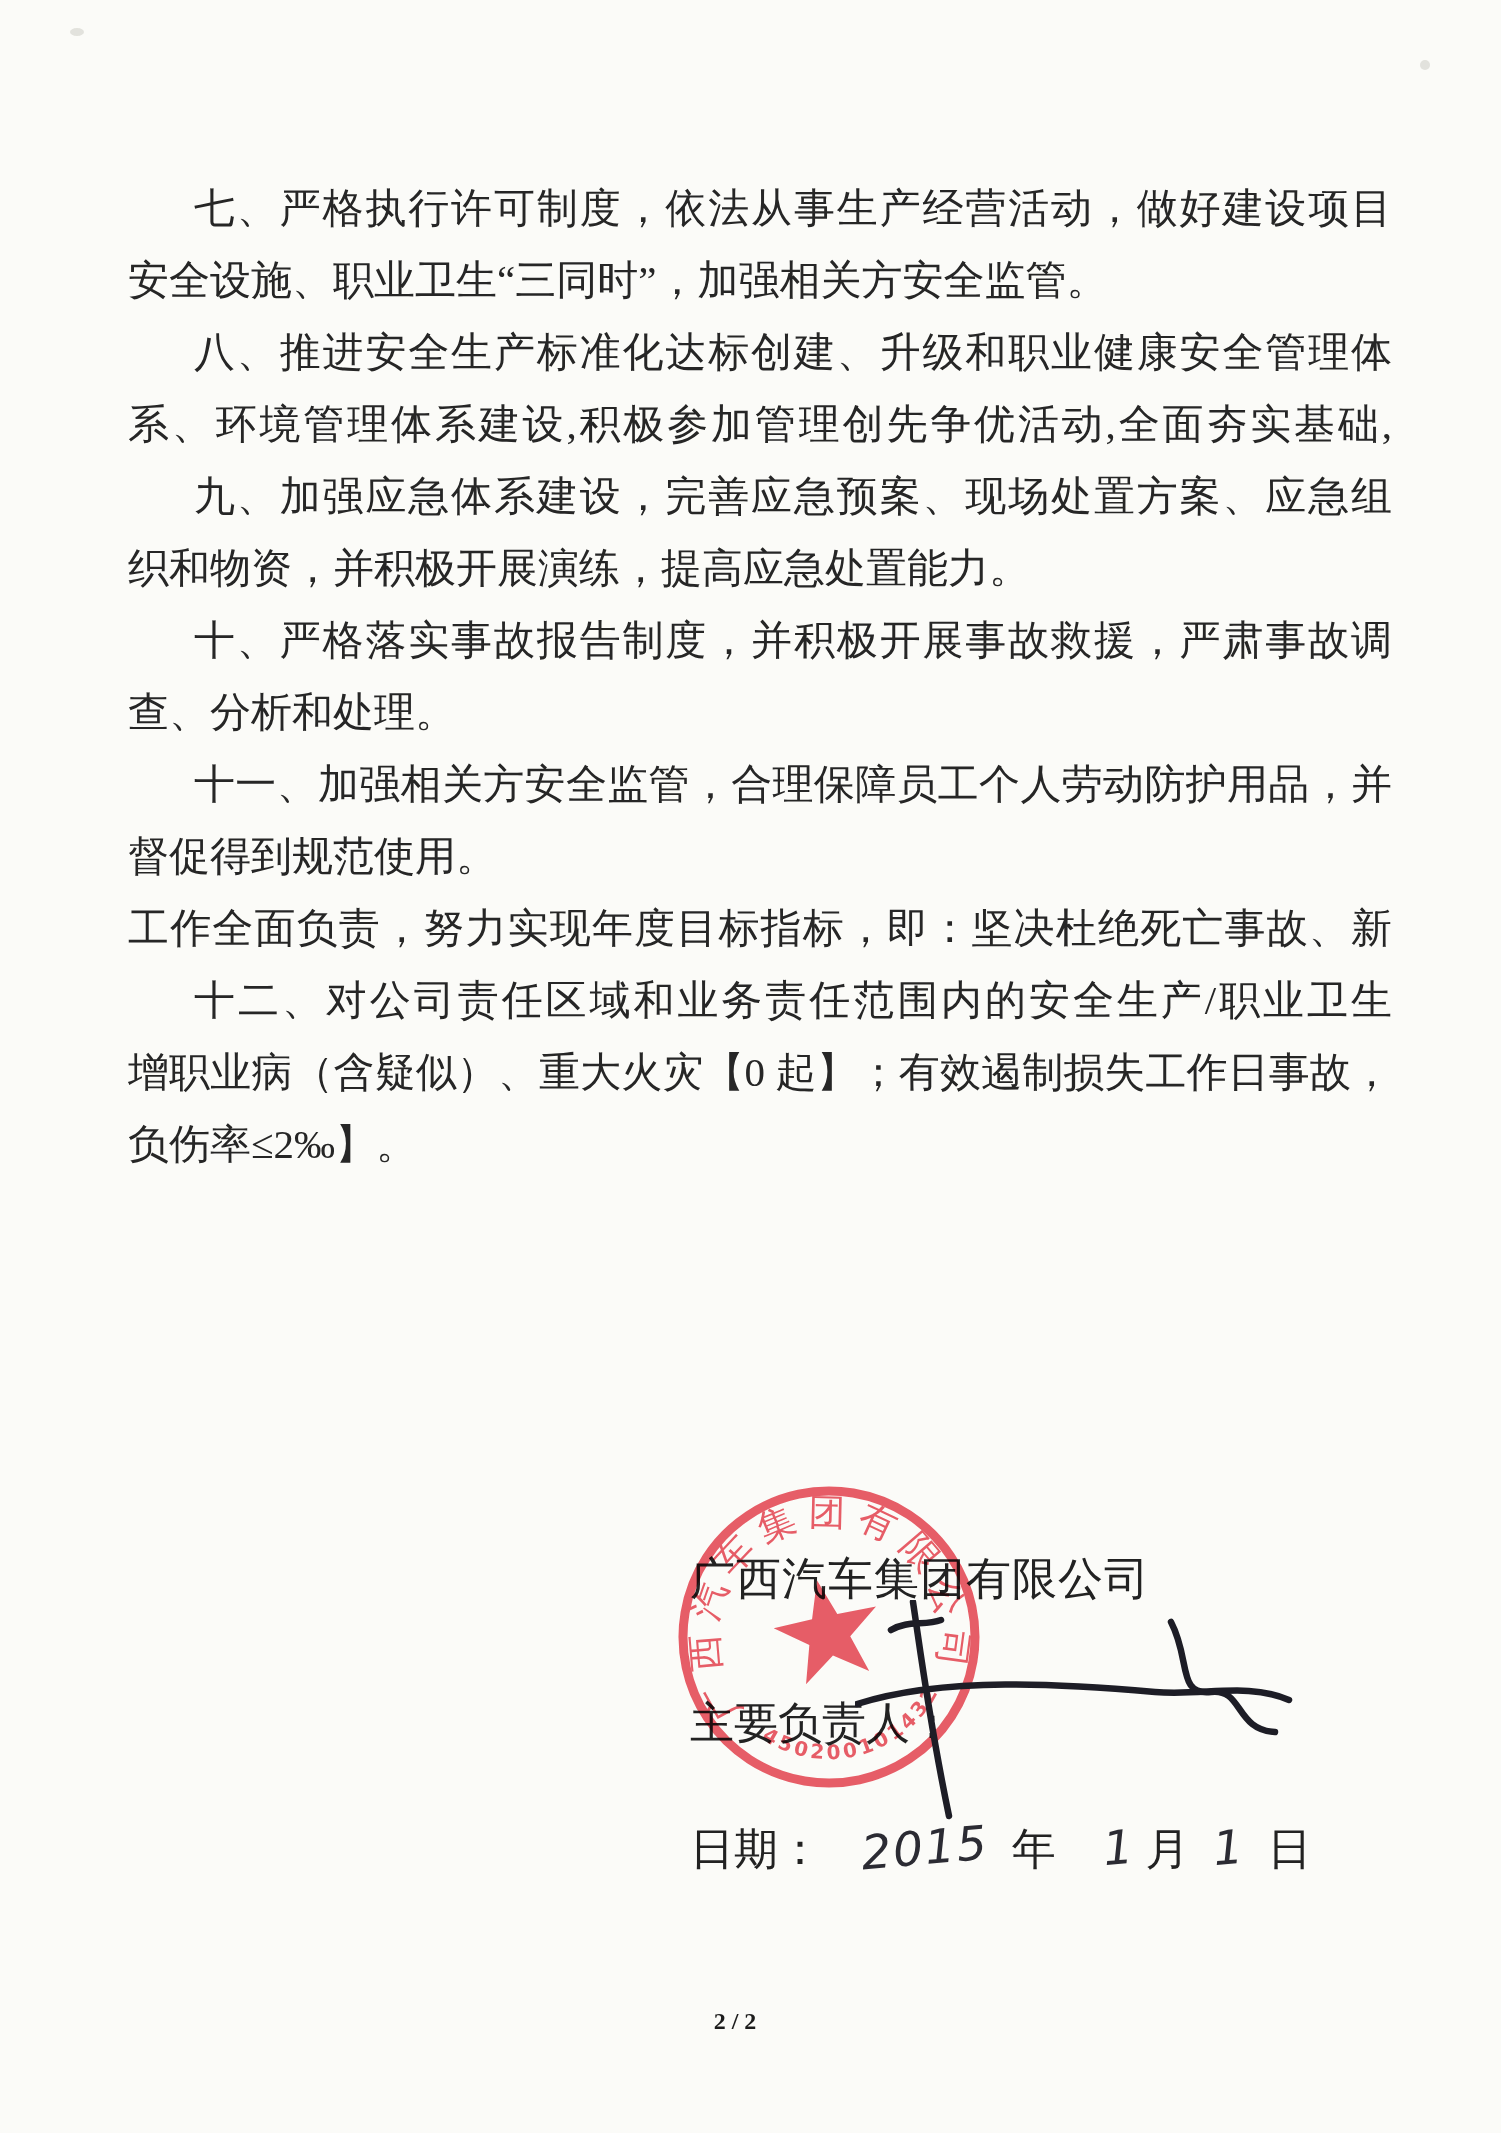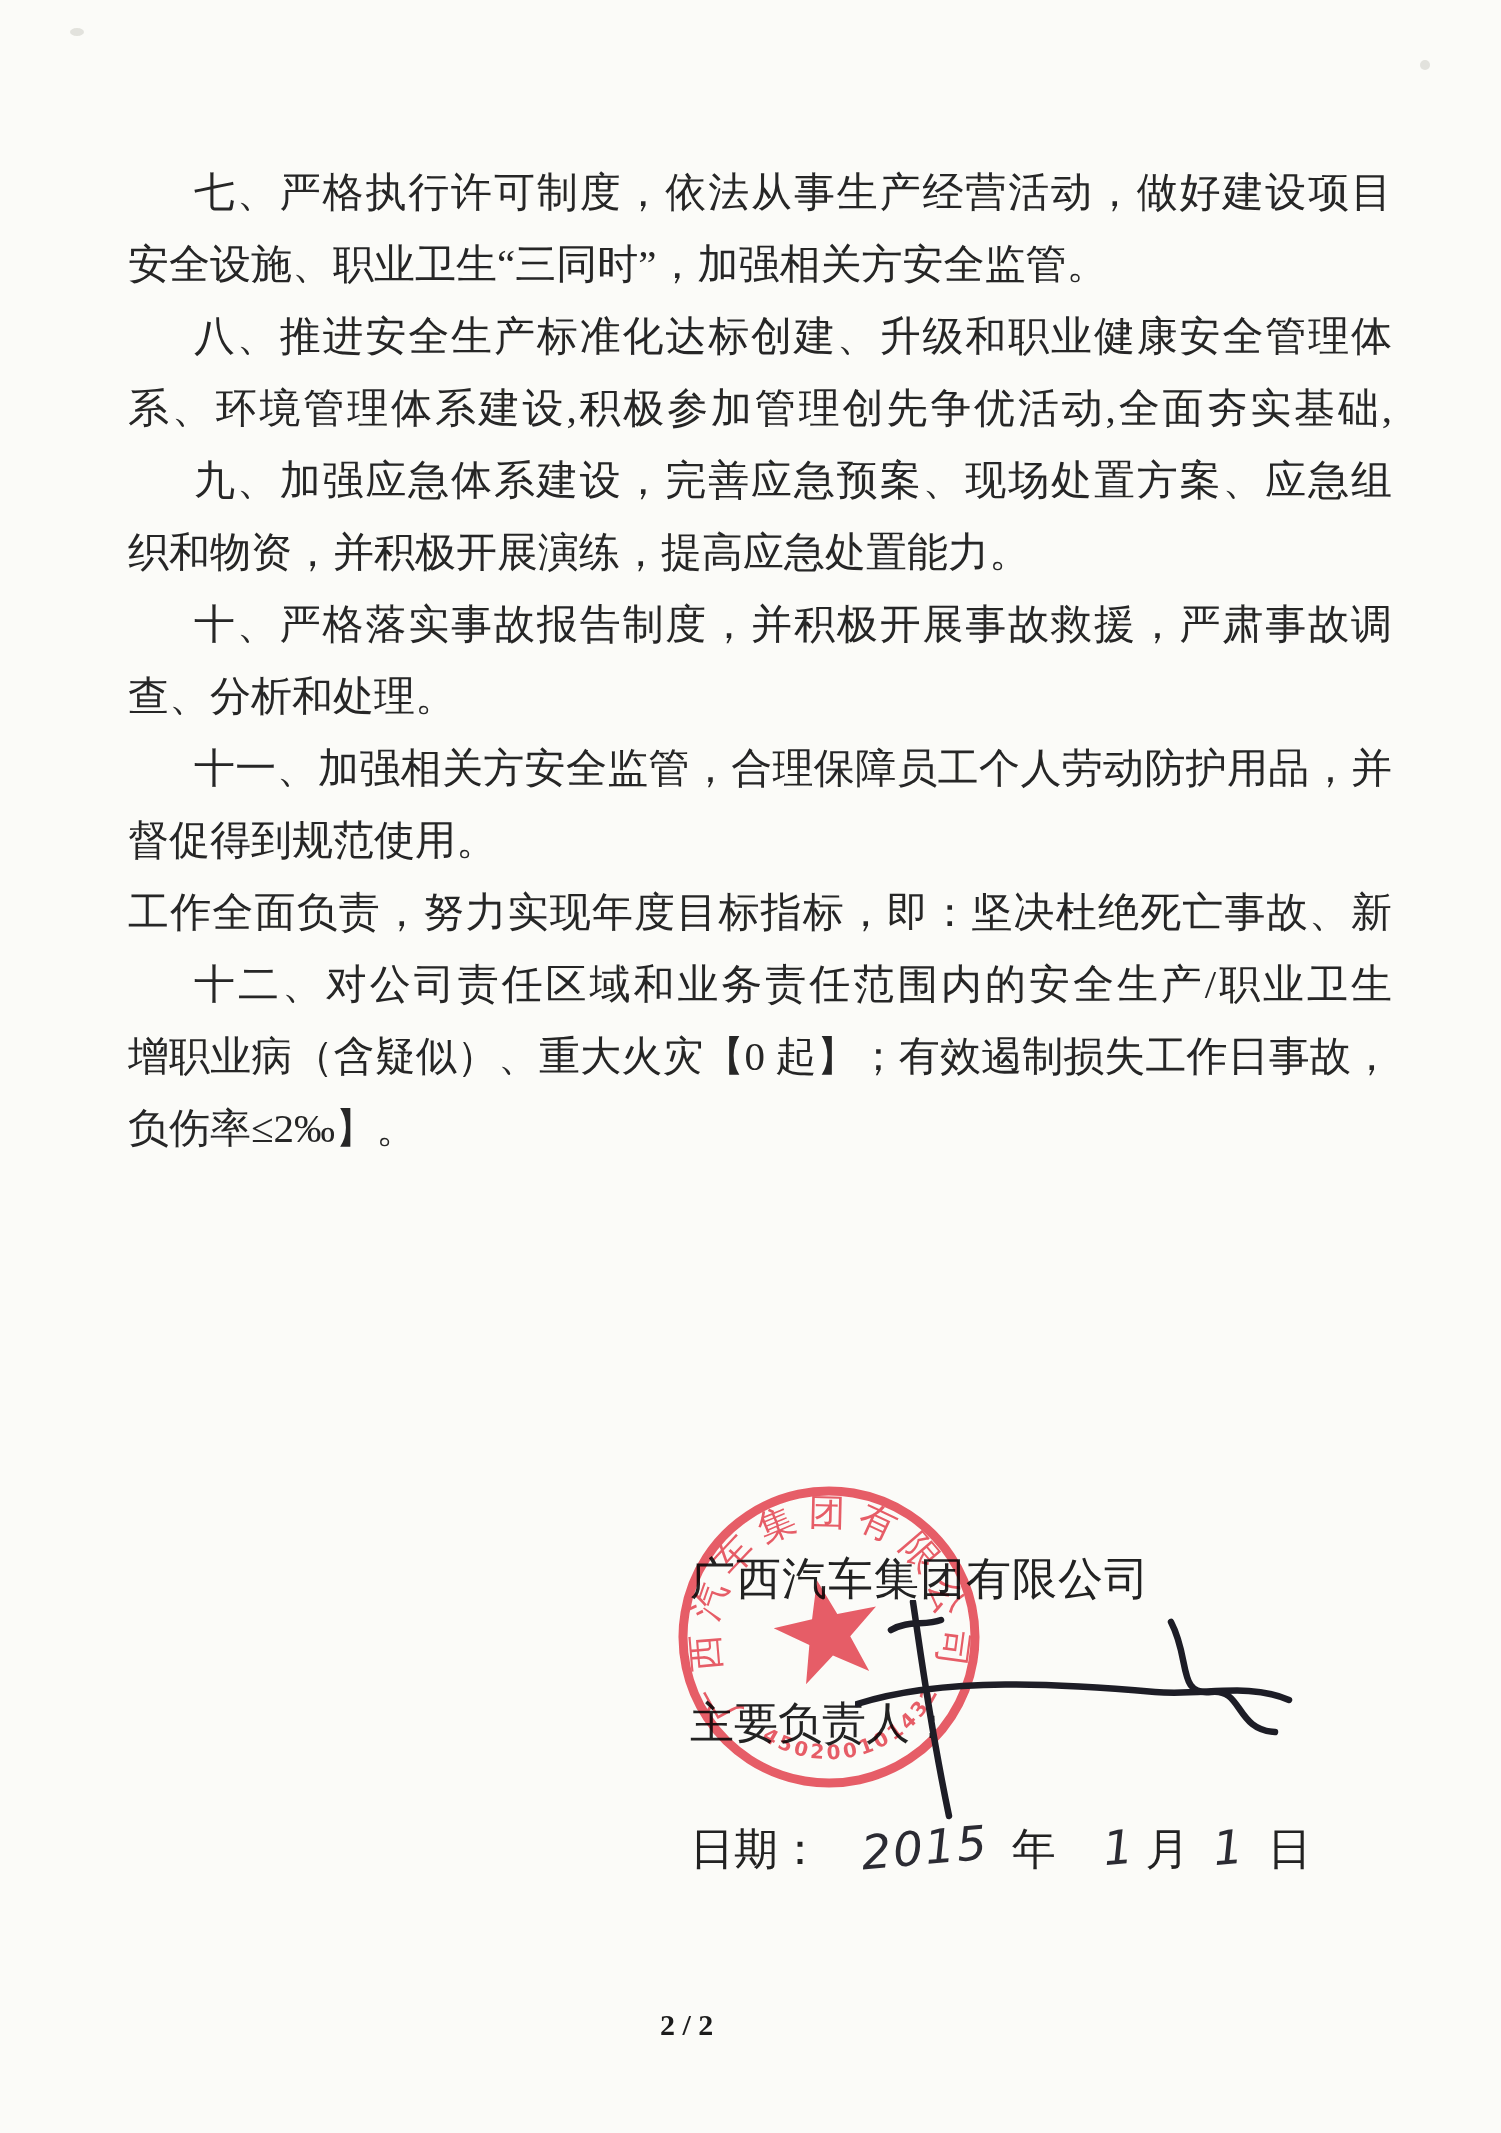--- a/index.html
+++ b/index.html
@@ -8,21 +8,21 @@
     position:relative;
     width:1501px; height:2133px;
     margin:0 auto;
     background:#fbfbf8;
     overflow:hidden;
     font-family:"Liberation Serif","DejaVu Serif",serif;
     color:#2a2a2a;
   }
   
   .text-block {
-    position:absolute; left:128px; top:156px; width:1264px;
+    position:absolute; left:128px; top:172px; width:1264px;
     font-size:41px; color:#262626;
   }
   .line { height:72px; line-height:72px; overflow:hidden; }
   .line.indent { text-indent:66px; }
   .line.justify { text-align:justify; text-align-last:justify; }
 
   
   .company-line {
     position:absolute; left:690px; top:1549px;
     font-size:45px; line-height:60px; letter-spacing:1px;
@@ -57,21 +57,21 @@
   .stamp .serial-text { font-family:"DejaVu Sans",sans-serif; font-size:20px; font-weight:bold; letter-spacing:3.5px; }
 
   
   .signature {
     position:absolute; left:855px; top:1600px; width:440px; height:230px;
     z-index:6;
   }
 
   .footer {
     position:absolute; left:660px; top:2008px; width:150px;
-    font-size:30px; font-weight:bold; color:#1c1c1c;
+    text-align:center; font-size:24px; font-weight:bold; color:#1c1c1c;
   }
 
   .speck { position:absolute; background:#c9c9c2; border-radius:50%; opacity:.5; }
 </style>
 </head>
 <body>
 
 <div class="page">
 
   <div class="speck" style="left:70px;top:28px;width:14px;height:8px;"></div>

